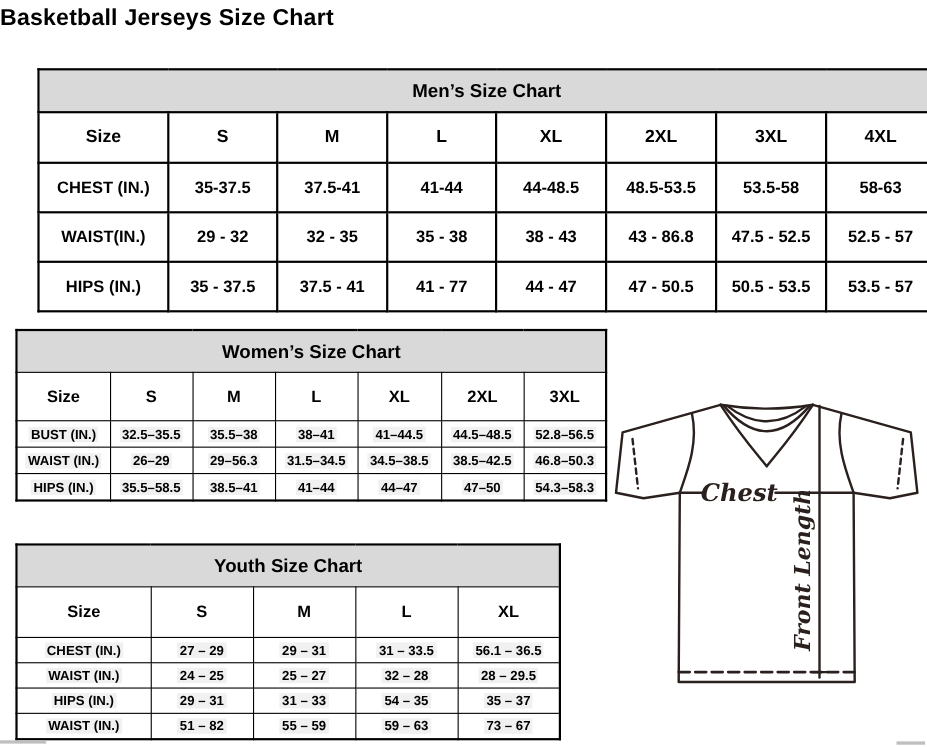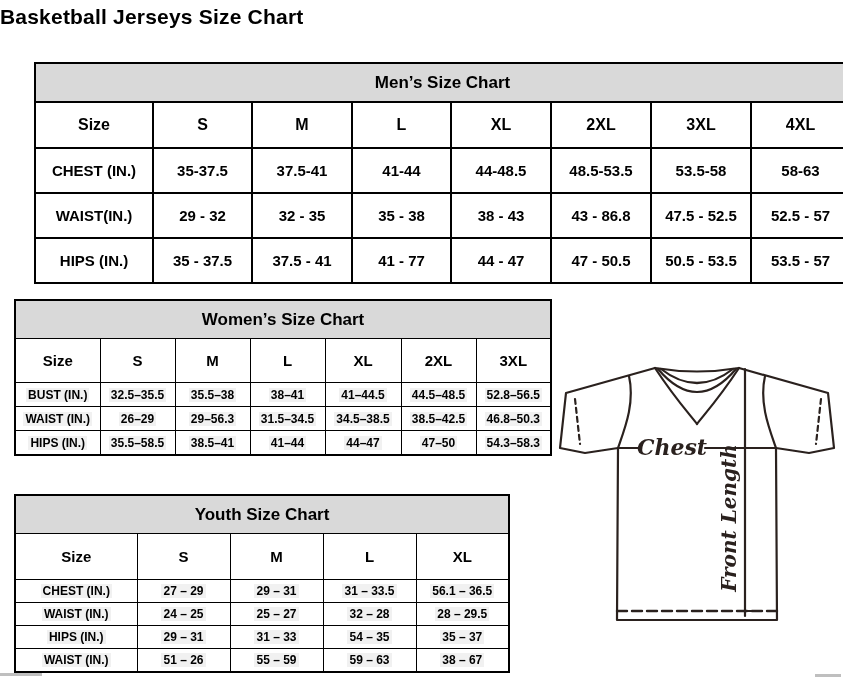--- a/index.html
+++ b/index.html
@@ -198,24 +198,24 @@
     </tr>
     <tr class="data-row">
       <td><span class="hl">HIPS (IN.)</span></td>
       <td><span class="hl">29 – 31</span></td>
       <td><span class="hl">31 – 33</span></td>
       <td><span class="hl">54 – 35</span></td>
       <td><span class="hl">35 – 37</span></td>
     </tr>
     <tr class="data-row">
       <td><span class="hl">WAIST (IN.)</span></td>
-      <td><span class="hl">51 – 26</span></td>
+      <td><span class="hl">51 – 82</span></td>
       <td><span class="hl">55 – 59</span></td>
       <td><span class="hl">59 – 63</span></td>
-      <td><span class="hl">38 – 67</span></td>
+      <td><span class="hl">73 – 67</span></td>
     </tr>
   </tbody>
     </table>
 </div>
 
 <svg class="jersey" width="284" height="270" viewBox="0 0 284 270">
   <g fill="none" stroke="#2a211e" stroke-width="2.2" stroke-linejoin="round" stroke-linecap="round">
     <path d="M99,10 L10,35 L4,90 L29,95 L62,90 L61,262 L221,262 L220,90 L253,95 L278,90 L272,35 L183,10"></path>
     <path d="M99,10 Q141,17 183,10"></path>
     <path d="M99,10 C120,42 136,59 141,66 C146,59 162,42 183,10"></path>

